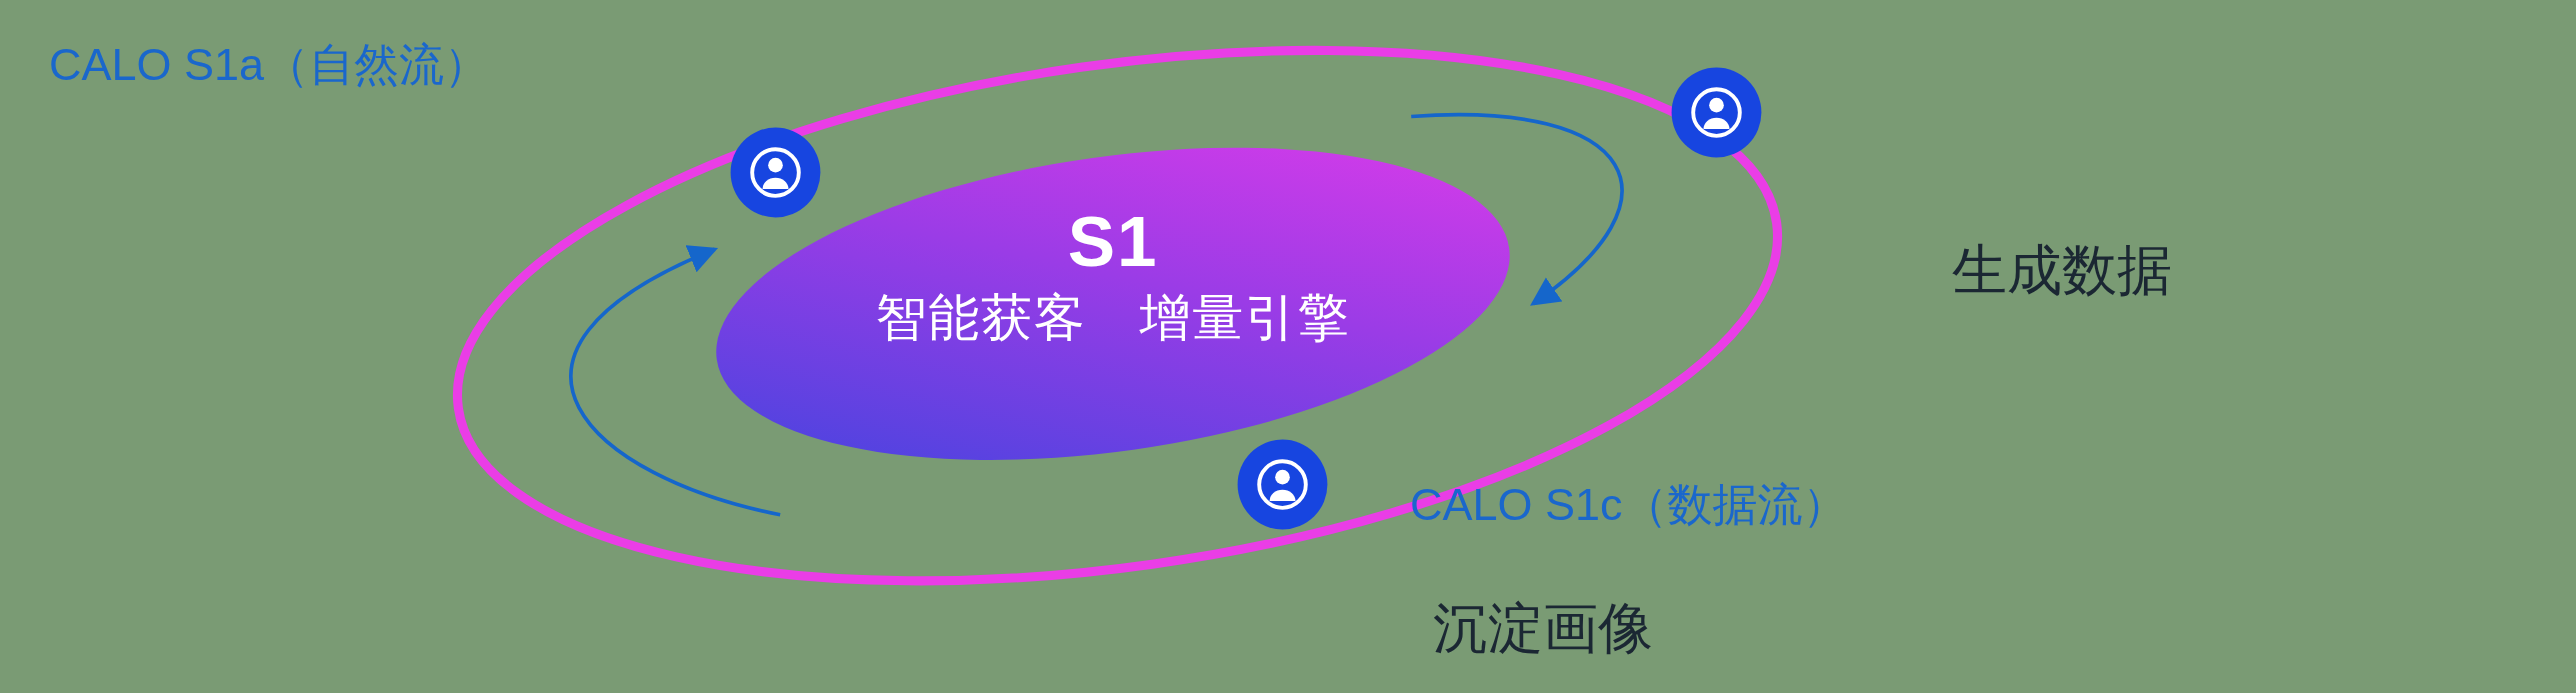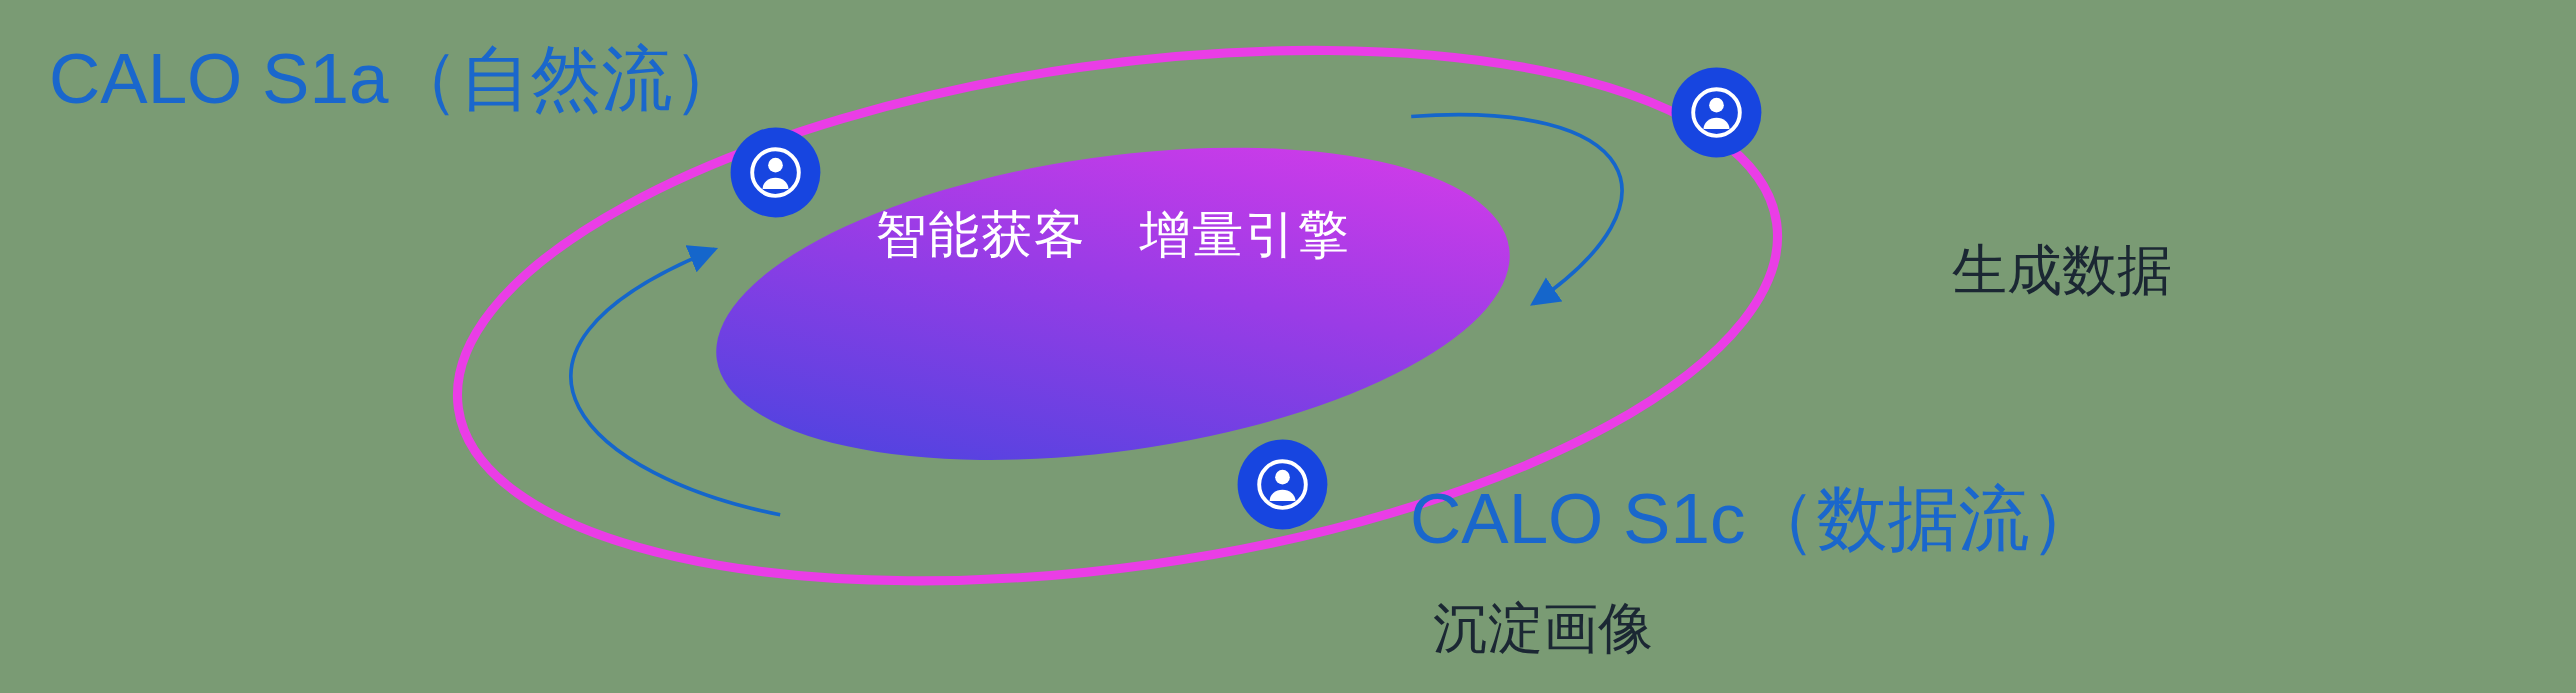--- a/index.html
+++ b/index.html
@@ -19,21 +19,21 @@
     left:0; top:0;
   }
   .node{
     position:absolute;
     width:95px;
     height:95px;
   }
   .label-title{
     position:absolute;
     color:#1a67cc;
-    font-size:71px;
+    font-size:45px;
     font-weight:500;
     white-space:nowrap;
     line-height:1.1;
   }
   .label-sub{
     position:absolute;
     color:#1b2733;
     font-size:55px;
     font-weight:500;
     white-space:nowrap;
@@ -49,21 +49,21 @@
   }
   .center-title{
     font-size:71px;
     font-weight:600;
     letter-spacing:1.8px;
     line-height:1.05;
   }
   .center-sub{
     font-size:51px;
     font-weight:500;
-    margin-top:3px;
+    margin-top:11px;
     letter-spacing:1.8px;
     white-space:pre;
     line-height:1.05;
   }
 </style>
 </head>
 <body>
 
 <div class="canvas">
 
@@ -109,20 +109,21 @@
   <div class="node" style="left:1235px;top:437px;">
     <svg viewBox="-55 -55 110 110" width="95" height="95">
       <circle r="52" fill="#1745e0"></circle>
       <circle r="27" fill="none" stroke="#ffffff" stroke-width="4.5"></circle>
       <circle cy="-8.5" r="8.5" fill="#ffffff"></circle>
       <path d="M -15 19 A 15 13 0 0 1 15 19 Z" fill="#ffffff"></path>
     </svg>
   </div>
 
   <div class="center-label">
+    <div class="center-title">S1</div>
     <div class="center-sub">智能获客　增量引擎</div>
   </div>
 
   <div class="label-title" style="left:49px;top:40px;">CALO S1a（自然流）</div>
 
   <div class="label-sub" style="left:1952px;top:198px;margin-top:42px;">生成数据</div>
 
   <div class="label-title" style="left:1377px;top:480px;margin-left:33px;">CALO S1c（数据流）</div>
   <div class="label-sub" style="left:1433px;top:598px;">沉淀画像</div>
 

